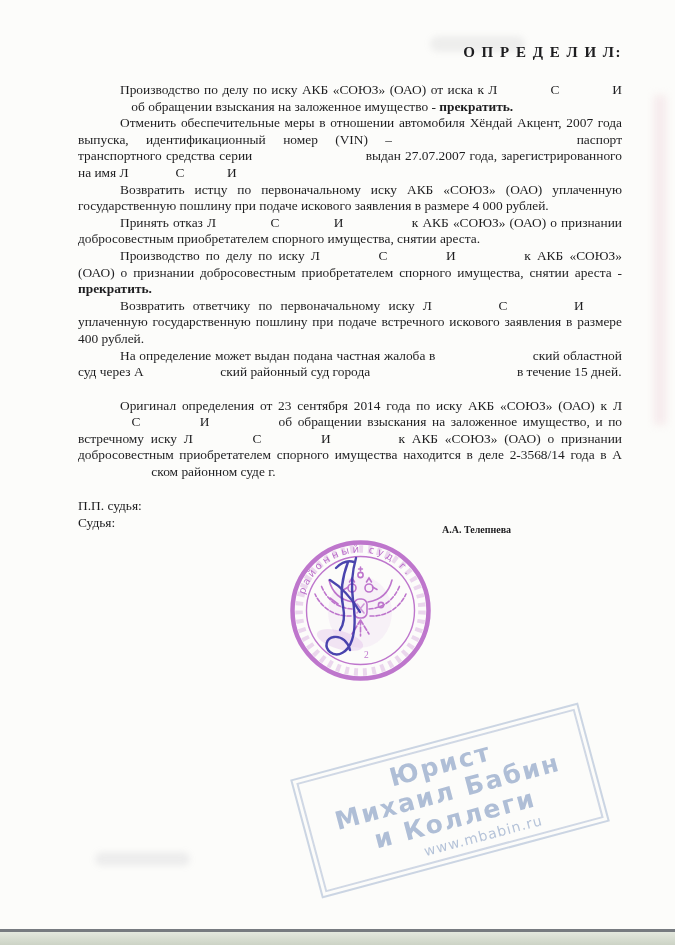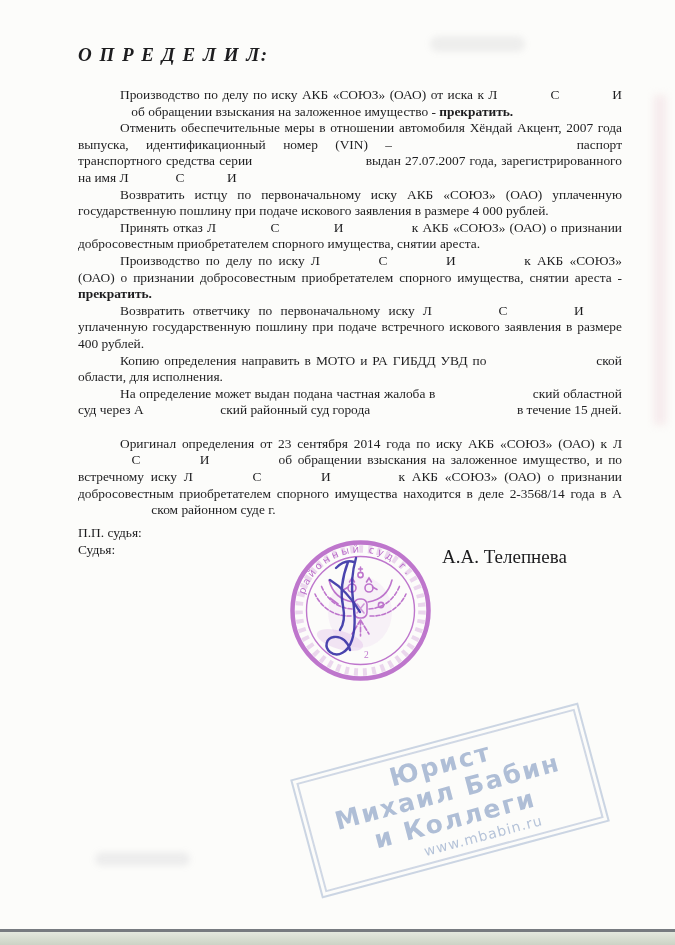--- a/index.html
+++ b/index.html
@@ -5,33 +5,33 @@
   * { margin:0; padding:0; box-sizing:border-box; }
   html,body { width:675px; height:945px; }
   body { background:#e9e9e7; }
   .page {
     position:relative; width:675px; height:945px; overflow:hidden;
     background:#fcfcfa;
     font-family:"Liberation Serif", serif; color:#1d1d1f;
   }
   .content { position:absolute; left:78px; top:44px; width:544px; }
   .doc-title {
-    text-align:left; font-weight:bold; font-size:19px;
-    letter-spacing:1.5px; margin-bottom:21px; white-space:nowrap;font-style:italic;
+    text-align:right; font-weight:bold; font-size:15px;
+    letter-spacing:1.5px; margin-bottom:21px; white-space:nowrap;
   }
   .para {
     text-align:justify; text-indent:42px;
     font-size:13.4px; line-height:16.6px;
   }
   .para.spaced { margin-top:17px; }
   .gap { display:inline-block; height:2px; }
-  .sig-block { margin-top:5px; position:relative; font-size:13.4px; line-height:17px; height:70px; }
+  .sig-block { margin-top:16px; position:relative; font-size:13.4px; line-height:17px; height:70px; }
   .sig-line { display:block; }
   .sig-line.bold { font-weight:normal; }
-  .judge-name { position:absolute; left:364px; top:24px; font-weight:normal; font-size:19px; }
+  .judge-name { position:absolute; left:364px; top:24px; font-weight:bold; font-size:10px; }
 
   .stamp { position:absolute; left:288px; top:538px; width:145px; height:145px; }
   .signature-ink { position:absolute; left:300px; top:548px; width:105px; height:120px; }
 
   .watermark {
     position:absolute; left:301px; top:739px; width:298px; height:123px;
     transform:rotate(-15deg);
     border:2px solid rgba(163,180,208,0.55); padding:3px;
   }
   .watermark-inner {
@@ -71,21 +71,20 @@
 
   <div class="content">
     <div class="doc-title">О П Р Е Д Е Л И Л:</div>
     <div>
         <p class="para"><span>Производство по делу по иску АКБ «СОЮЗ» (ОАО) от иска к Л</span> <span class="gap" style="width: 44px;"></span> <span>С</span> <span class="gap" style="width: 44px;"></span> <span>И</span> <span class="gap" style="width: 50px;"></span> <span>об обращении взыскания на заложенное имущество - </span> <b>прекратить.</b> </p>
         <p class="para"><span>Отменить обеспечительные меры в отношении автомобиля Хёндай Акцент, 2007 года выпуска, идентификационный номер (VIN) –</span> <span class="gap" style="width: 150px;"></span> <span>паспорт транспортного средства серии</span> <span class="gap" style="width: 105px;"></span> <span>выдан 27.07.2007 года, зарегистрированного на имя Л</span> <span class="gap" style="width: 40px;"></span> <span>С</span> <span class="gap" style="width: 36px;"></span> <span>И</span> </p>
         <p class="para"><span>Возвратить истцу по первоначальному иску АКБ «СОЮЗ» (ОАО) уплаченную государственную пошлину при подаче искового заявления в размере 4 000 рублей.</span> </p>
         <p class="para"><span>Принять отказ Л</span> <span class="gap" style="width: 46px;"></span> <span>С</span> <span class="gap" style="width: 46px;"></span> <span>И</span> <span class="gap" style="width: 60px;"></span> <span>к АКБ «СОЮЗ» (ОАО) о признании добросовестным приобретателем спорного имущества, снятии ареста.</span> </p>
         <p class="para"><span>Производство по делу по иску Л</span> <span class="gap" style="width: 46px;"></span> <span>С</span> <span class="gap" style="width: 46px;"></span> <span>И</span> <span class="gap" style="width: 56px;"></span> <span>к АКБ «СОЮЗ» (ОАО) о признании добросовестным приобретателем спорного имущества, снятии ареста - </span> <b>прекратить.</b> </p>
         <p class="para"><span>Возвратить ответчику по первоначальному иску Л</span> <span class="gap" style="width: 50px;"></span> <span>С</span> <span class="gap" style="width: 50px;"></span> <span>И</span> <span class="gap" style="width: 30px;"></span> <span>уплаченную государственную пошлину при подаче встречного искового заявления в размере 400 рублей.</span> </p>
-        <p class="para"><span>Копию определения направить в МОТО и РА ГИБДД УВД по</span> <span class="gap" style="width: 100px;"></span> <span>ской области, для исполнения.</span> </p>
         <p class="para"><span>На определение может выдан подана частная жалоба в</span> <span class="gap" style="width: 90px;"></span> <span>ский областной суд через А</span> <span class="gap" style="width: 70px;"></span> <span>ский районный суд города</span> <span class="gap" style="width: 140px;"></span> <span>в течение 15 дней.</span> </p>
         <p class="para spaced"><span>Оригинал определения от 23 сентября 2014 года по иску АКБ «СОЮЗ» (ОАО) к Л</span> <span class="gap" style="width: 48px;"></span> <span>С</span> <span class="gap" style="width: 48px;"></span> <span>И</span> <span class="gap" style="width: 58px;"></span> <span>об обращении взыскания на заложенное имущество, и по встречному иску Л</span> <span class="gap" style="width: 46px;"></span> <span>С</span> <span class="gap" style="width: 46px;"></span> <span>И</span> <span class="gap" style="width: 54px;"></span> <span>к АКБ «СОЮЗ» (ОАО) о признании добросовестным приобретателем спорного имущества находится в деле 2-3568/14 года в А</span> <span class="gap" style="width: 70px;"></span> <span>ском районном суде г.</span> </p>
       </div>
 
     <div class="sig-block">
       <span class="sig-line">П.П. судья:</span>
       <span class="sig-line bold">Судья:</span>
       <span class="judge-name">А.А. Телепнева</span>
     </div>
   </div>

